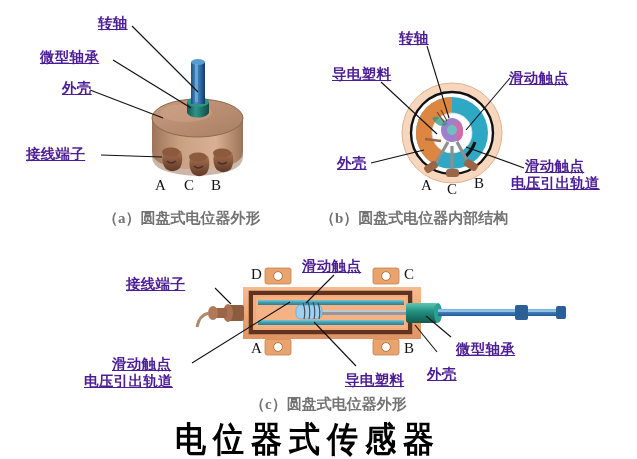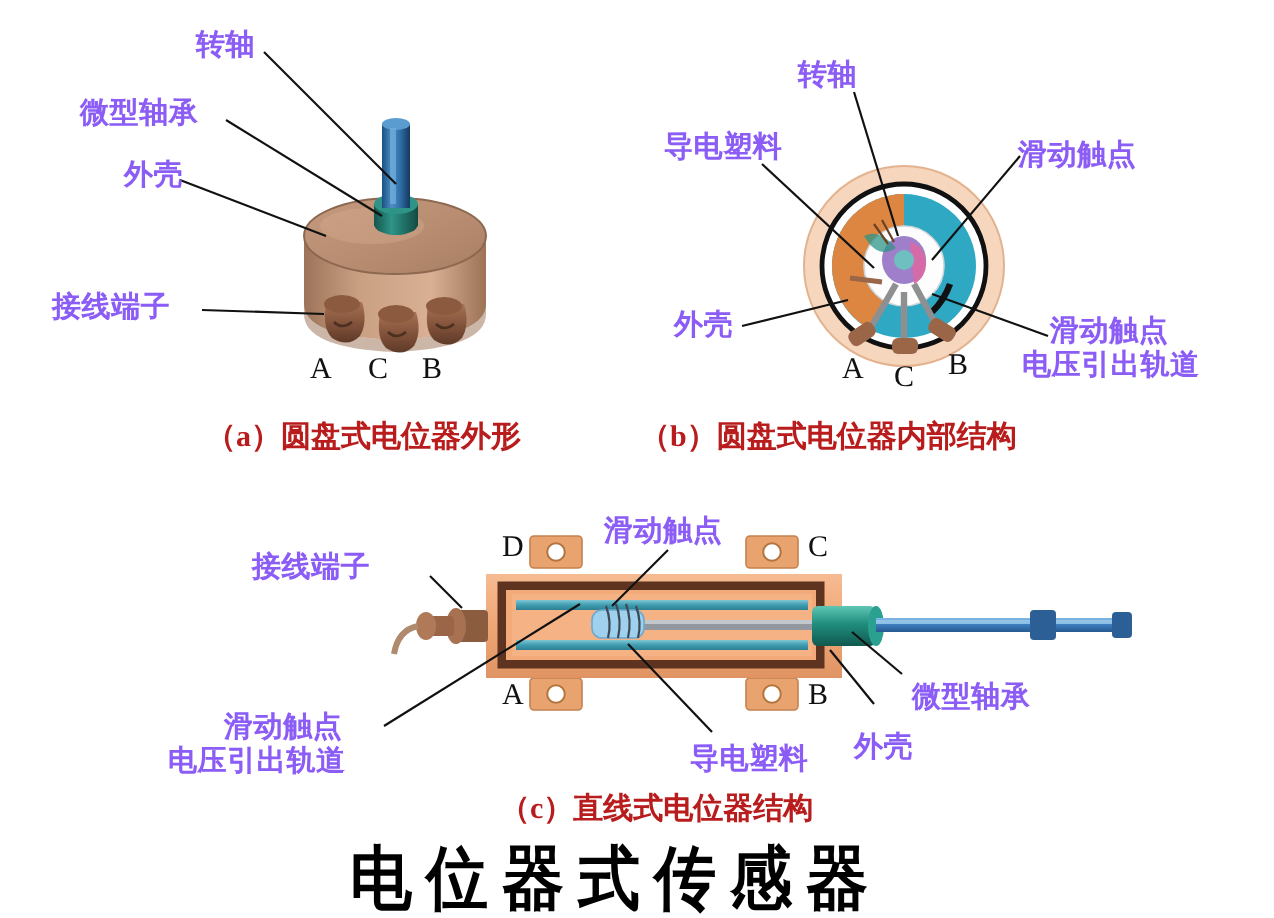--- a/index.html
+++ b/index.html
@@ -1,22 +1,22 @@
 <!DOCTYPE html>
 <html><head>
 <meta charset="utf-8">
 <style>
   html,body{margin:0;padding:0;background:#ffffff;}
   body{width:637px;height:459px;position:relative;overflow:hidden;
        font-family:"Liberation Serif","DejaVu Serif",serif;color:#111;}
   .stage{position:absolute;left:0;top:0;width:637px;height:459px;}
-  .lbl{position:absolute;font-size:14.5px;line-height:16px;color:#8b5cf6;white-space:nowrap;
-       font-family:"Liberation Serif","DejaVu Serif",serif;font-weight:600;letter-spacing:.3px;}
+  .lbl{position:absolute;font-size:14.5px;line-height:16px;color:#4c1d95;white-space:nowrap;
+       font-family:"Liberation Serif","DejaVu Serif",serif;font-weight:600;letter-spacing:.3px;text-decoration:underline;}
   .term{position:absolute;font-size:15px;color:#111;font-family:"Liberation Serif","DejaVu Serif",serif;}
-  .cap{position:absolute;font-size:15px;color:#b91c1c;white-space:nowrap;
+  .cap{position:absolute;font-size:15px;color:#737373;white-space:nowrap;
        font-family:"Liberation Serif","DejaVu Serif",serif;font-weight:600;}
   .title{position:absolute;white-space:nowrap;font-family:"DejaVu Serif",serif;
          font-weight:bold;font-size:31px;letter-spacing:7px;color:#000;
          transform:scaleY(1.12);transform-origin:left center;}
   svg{position:absolute;left:0;top:0;overflow:visible;}
   .leader{stroke:#111;stroke-width:1.1;fill:none;}
 </style>
 </head>
 <body>
 
@@ -238,17 +238,17 @@
   <div class="lbl" style="left:84px;top:373px;">电压引出轨道</div>
   <div class="lbl" style="left:456px;top:341px;">微型轴承</div>
   <div class="lbl" style="left:427px;top:366px;">外壳</div>
   <div class="lbl" style="left:345px;top:372px;">导电塑料</div>
 
   <div class="term" style="left:251px;top:266px;">D</div>
   <div class="term" style="left:404px;top:266px;">C</div>
   <div class="term" style="left:251px;top:340px;">A</div>
   <div class="term" style="left:404px;top:340px;">B</div>
 
-  <div class="cap" style="left:250px;top:395px;">（c）直线式电位器结构</div>
+  <div class="cap" style="left:250px;top:395px;">（c）圆盘式电位器外形</div>
 
   <div class="title" style="left:175px;top:419px;">电位器式传感器</div>
 
 </div>
 
 </body></html>

